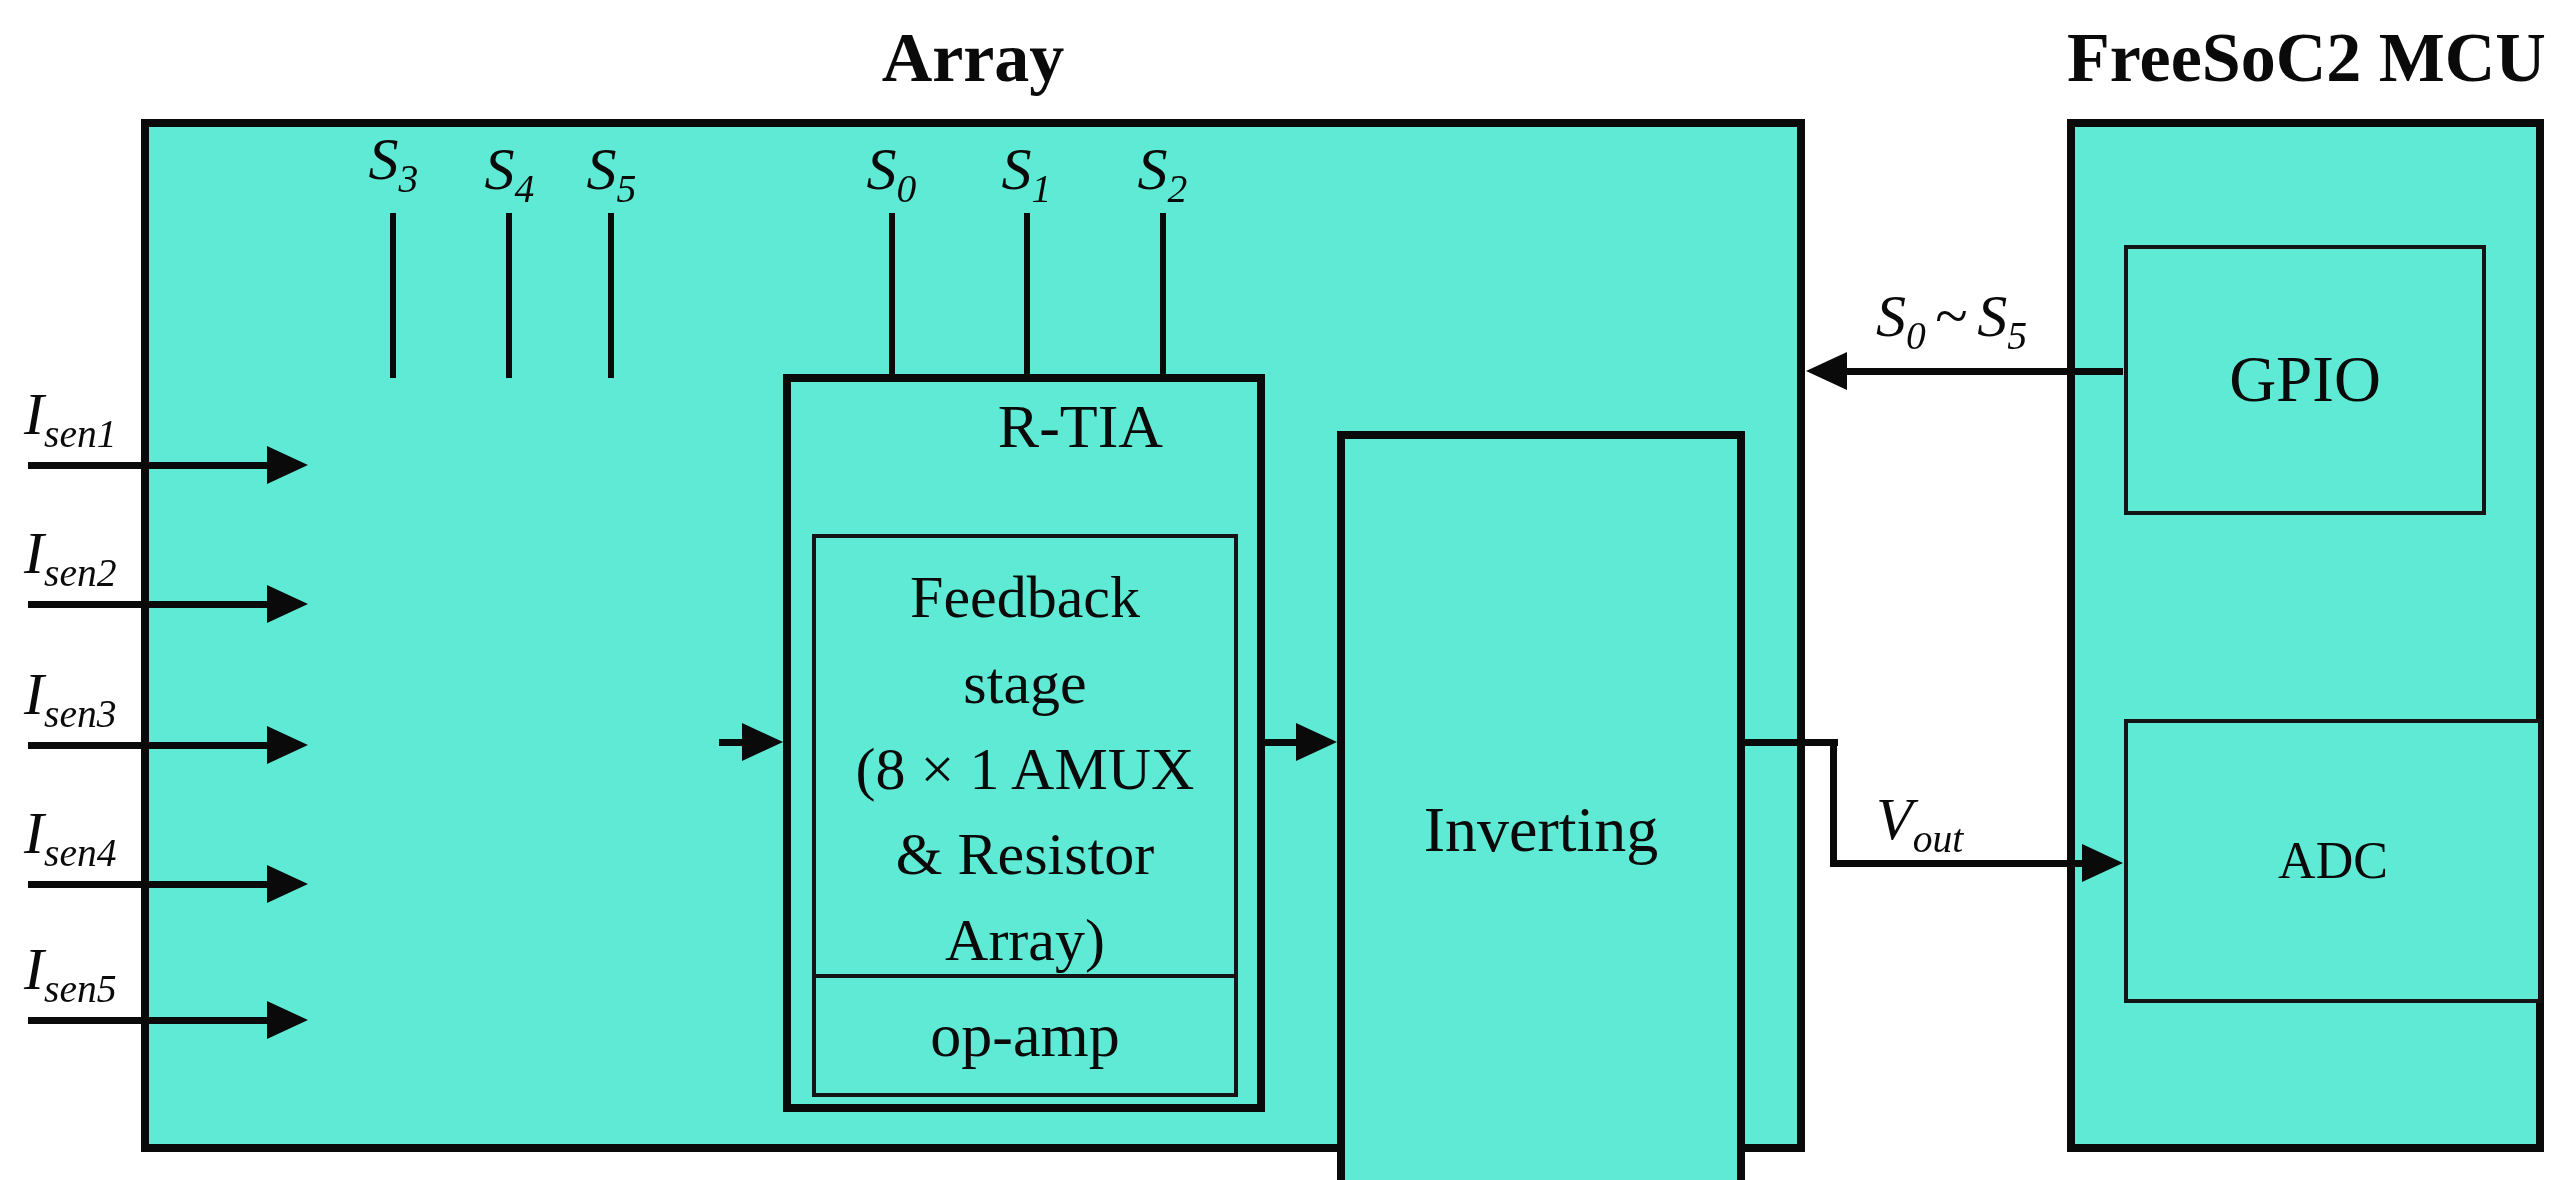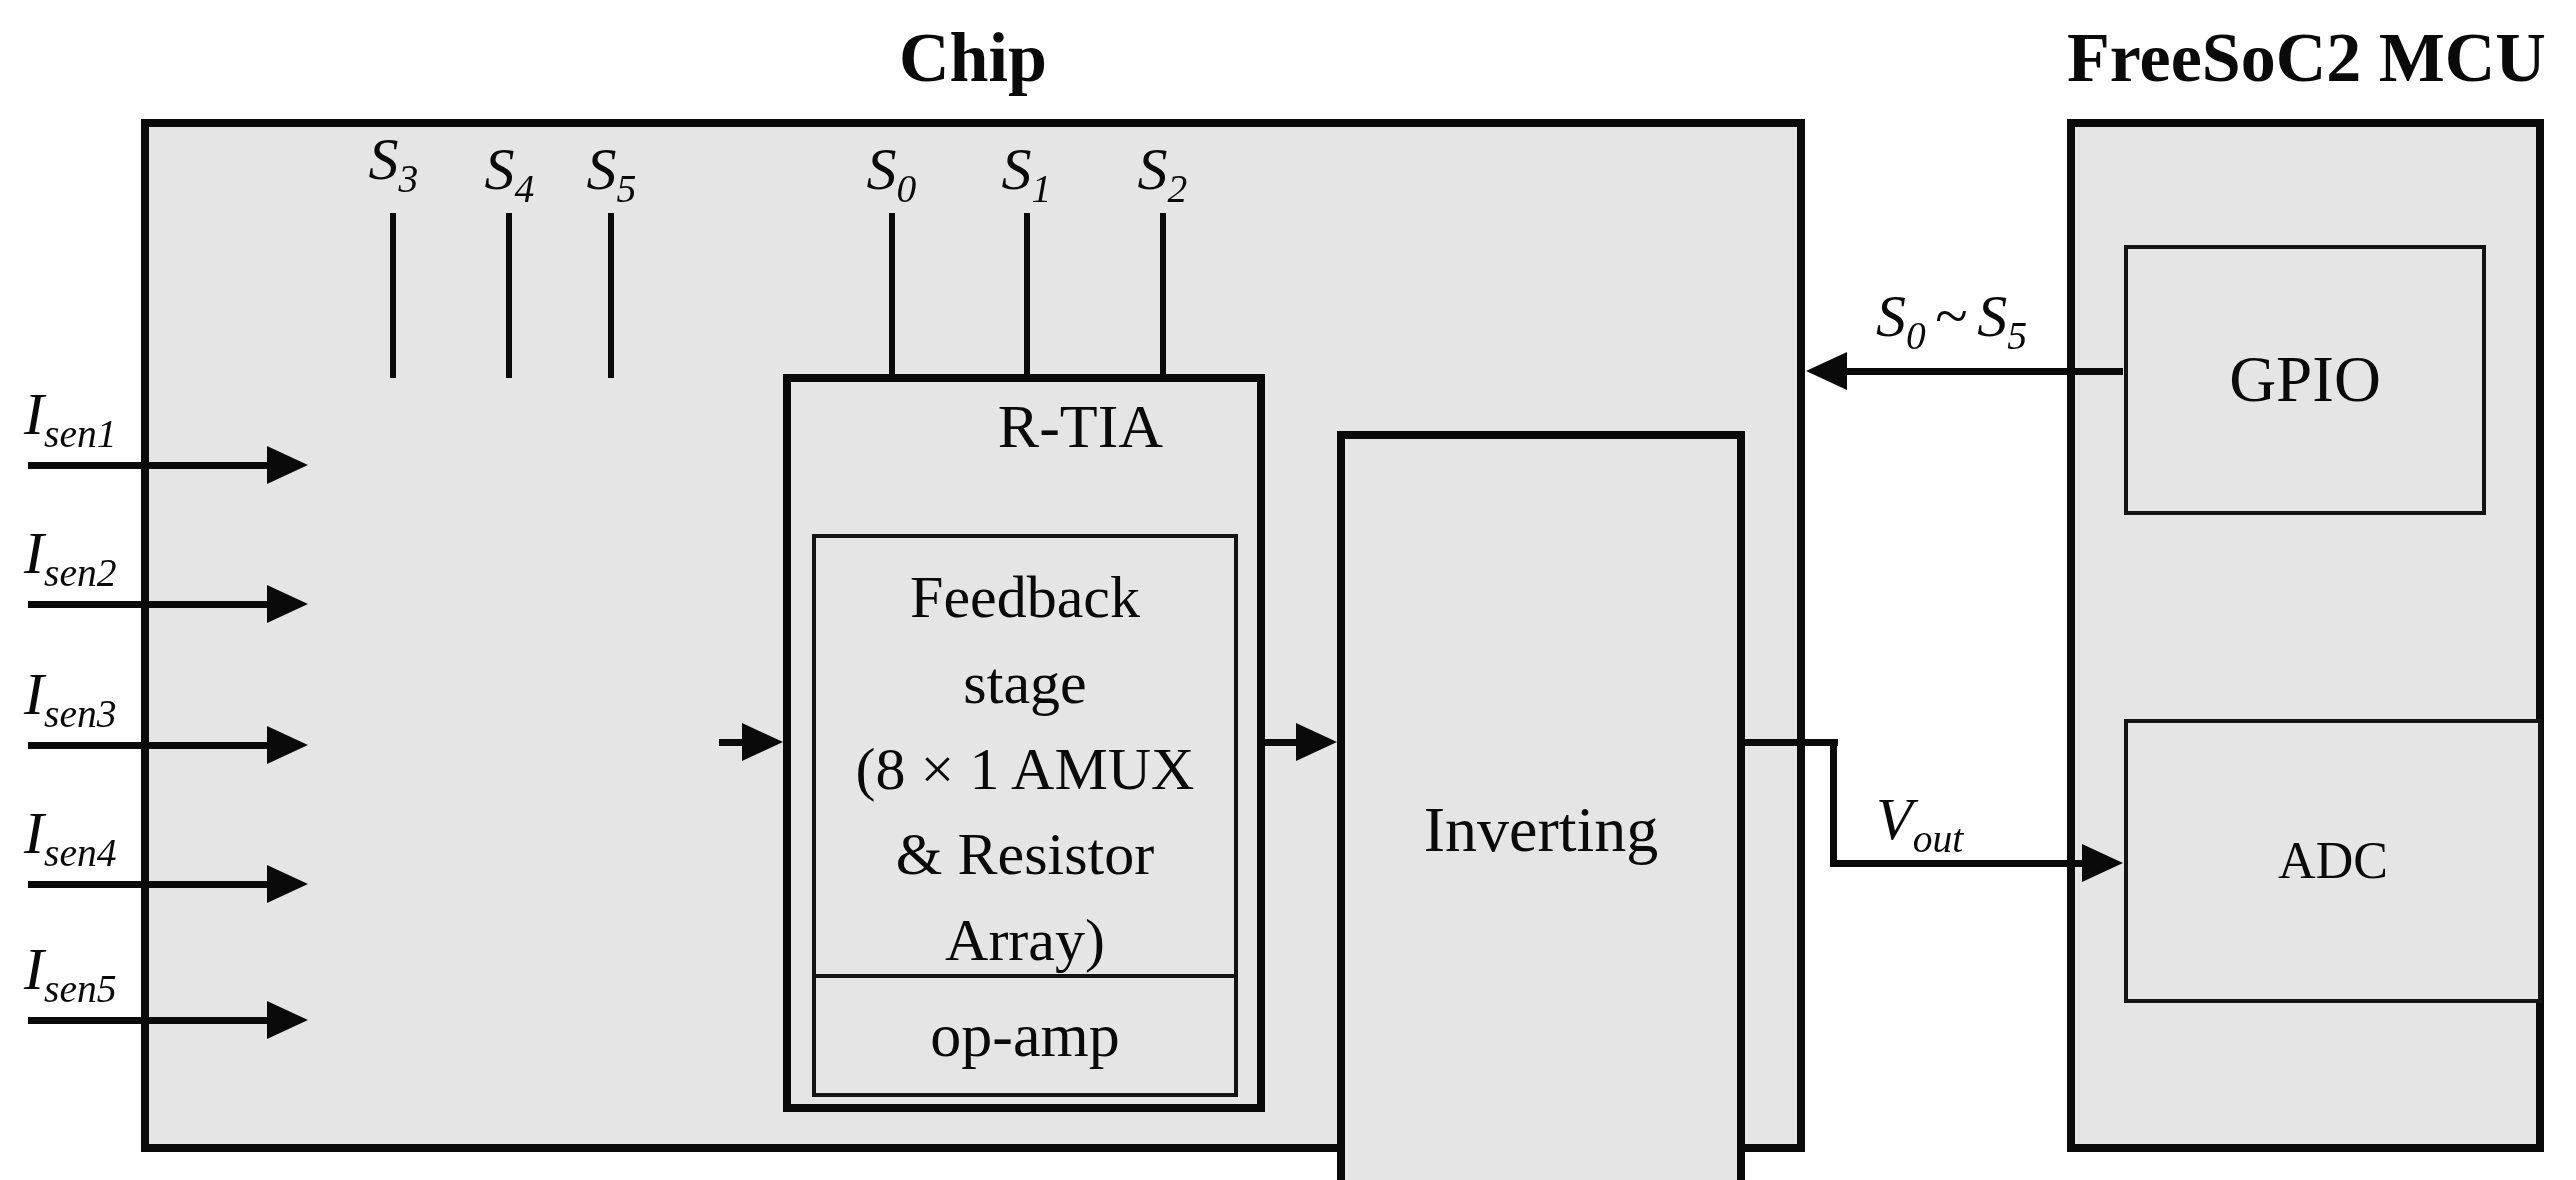--- a/index.html
+++ b/index.html
@@ -5,21 +5,21 @@
   html,body{margin:0;padding:0;background:#ffffff;}
   #canvas{
     position:relative;
     width:2576px;height:1180px;
     background:#ffffff;
     font-family:"Liberation Serif","DejaVu Serif",serif;
     color:#0a0a0a;
     overflow:hidden;
   }
   
-  .box{position:absolute;box-sizing:border-box;background:#e5e5e5;}
+  .box{position:absolute;box-sizing:border-box;background:#5eead4;}
   .b-thick{border:8px solid #0a0a0a;}
   .b-thin{border:4px solid #141414;}
   
   .hline{position:absolute;height:7.2px;background:#0a0a0a;}
   .vline{position:absolute;width:6.4px;background:#0a0a0a;}
   .arr-r{position:absolute;width:0;height:0;
          border-top:19px solid transparent;border-bottom:19px solid transparent;
          border-left:41px solid #0a0a0a;}
   .arr-l{position:absolute;width:0;height:0;
          border-top:19px solid transparent;border-bottom:19px solid transparent;
@@ -35,21 +35,21 @@
   .sep{font-style:normal;margin:0 9.5px;}
   .rtia-title{font-size:62px;text-align:center;}
   .feedback-lines{font-size:60px;line-height:1.43;margin-top:48px;}
   .opamp-text{font-size:62px;}
 </style>
 </head>
 <body>
 
 <div id="canvas">
 
-  <div class="lbl title" style="left:141px;top:17.5px;width:1664px;">Chip</div>
+  <div class="lbl title" style="left:141px;top:17.5px;width:1664px;">Array</div>
   <div class="lbl title" style="left:2067px;top:17.5px;width:477px;">FreeSoC2 MCU</div>
 
   <div class="box b-thick" style="left:141px;top:119px;width:1664px;height:1033px;"></div>
   <div class="box b-thick" style="left:2067px;top:119px;width:477px;height:1033px;"></div>
 
 
   <div class="box b-thick" style="left:783px;top:374px;width:482px;height:738px;"></div>
   <div class="lbl rtia-title" style="left:783px;top:391px;width:571px;padding-left:12px;">R-TIA</div>
 
   <div class="box b-thin blocktext feedback-lines" style="left:812px;top:486px;width:426px;height:471px;">

